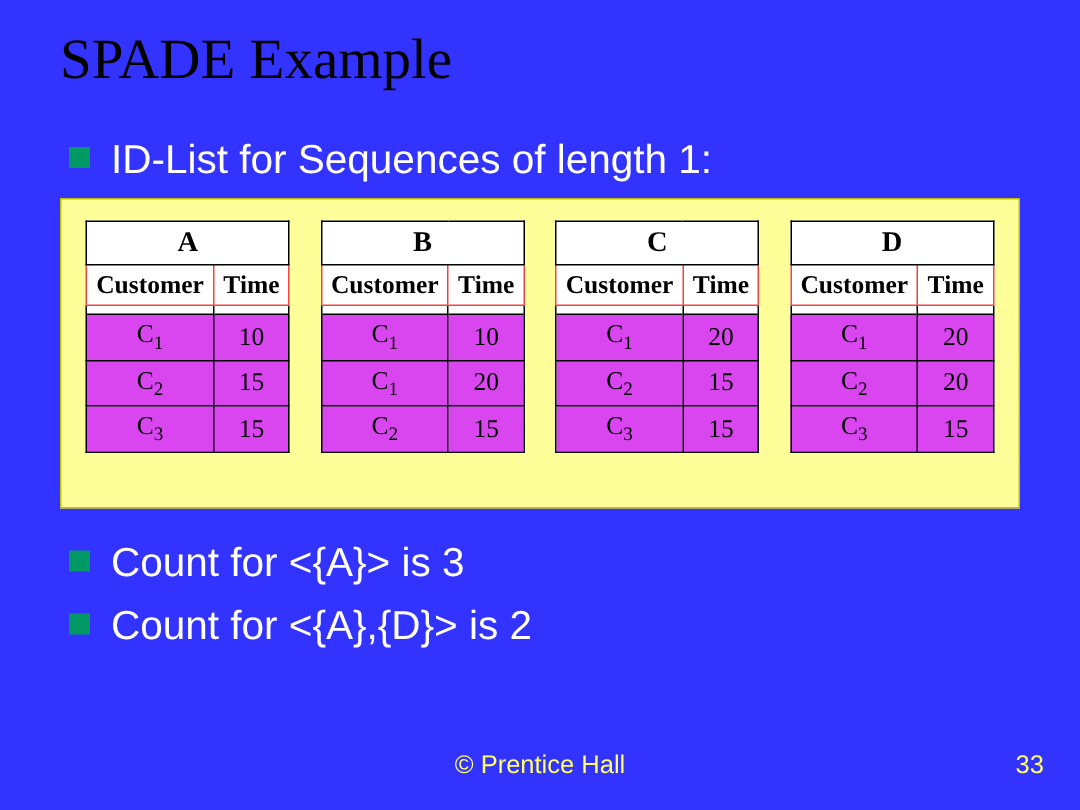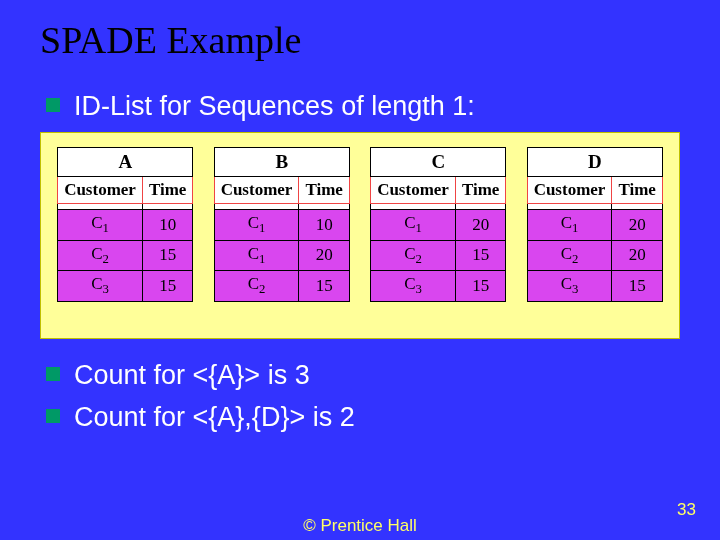--- a/index.html
+++ b/index.html
@@ -83,21 +83,21 @@
   }
   .mini .data td {
     border: 1px solid #000;
     padding: 3px 0;
     background: #d946ef;
     white-space: nowrap;
   }
   .sub { font-size: 0.75em; vertical-align: sub; }
   .footer {
     position: absolute;
-    bottom: 4px;
+    bottom: 20px;
     left: 0;
     right: 0;
     display: flex;
     justify-content: center;
     font-size: 17px;
     color: #ffff66;
   }
   .page-num {
     position: absolute;
     bottom: 20px;

